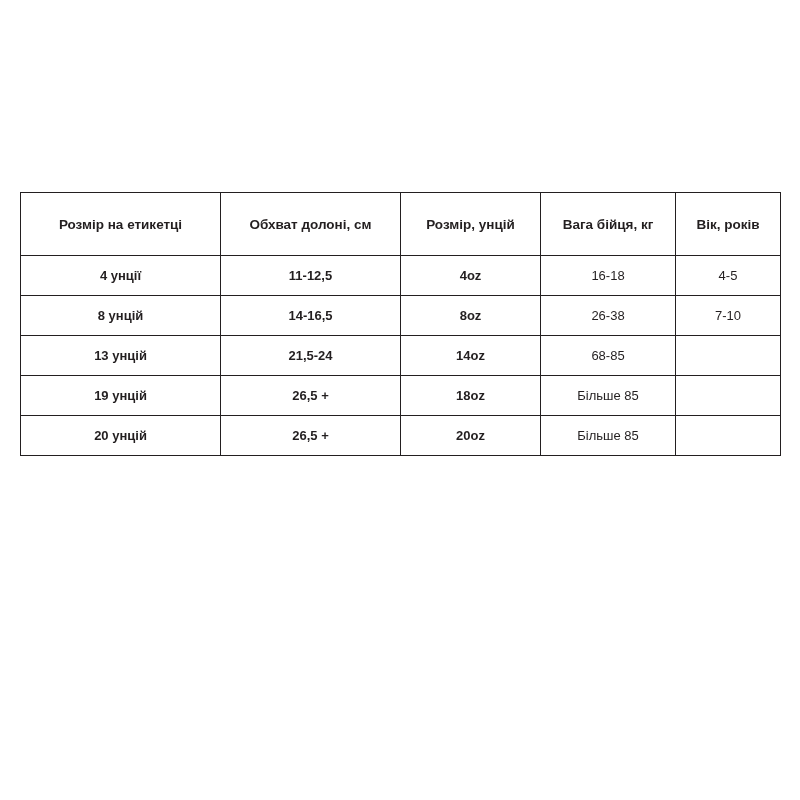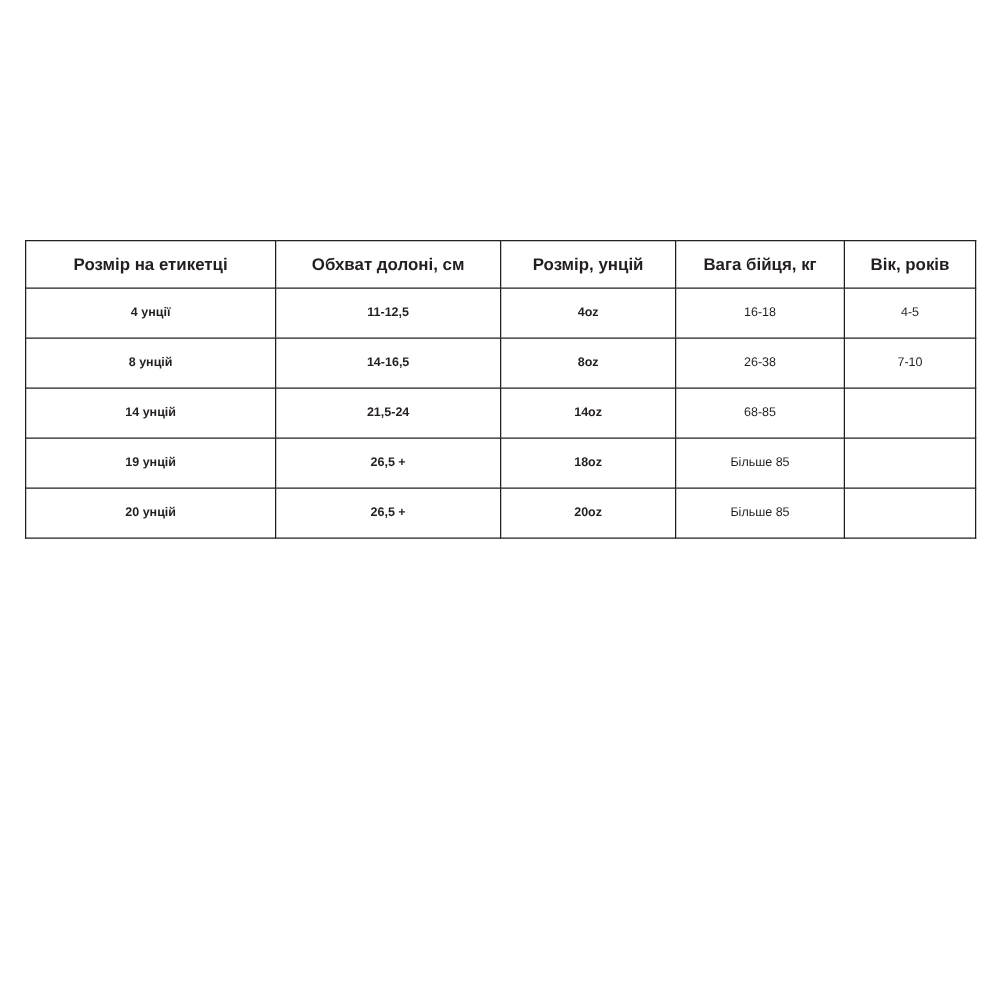--- a/index.html
+++ b/index.html
@@ -29,29 +29,29 @@
     border-collapse: collapse;
     width: 760px;
     table-layout: fixed;
   }
   table.size-table th,
   table.size-table td {
     border: 1px solid #231f20;
     height: 40px;
     text-align: center;
     vertical-align: middle;
-    font-size: 10px;
+    font-size: 13px;
     color: #231f20;
     padding: 0 4px;
     box-sizing: border-box;
   }
   table.size-table thead th {
     font-weight: bold;
     font-size: 13.5px;
-    height: 38px;
+    height: 63px;
   }
   table.size-table tbody td.label-col {
     font-weight: bold;
   }
   .col-1 { width: 200px; }
   .col-2 { width: 180px; font-weight: bold; }
   .col-3 { width: 140px; font-weight: bold; }
   .col-4 { width: 135px; margin-left: 44px; }
   .col-5 { width: 105px; }
 </style>
@@ -79,21 +79,21 @@
           <td class="col-5">4-5</td>
         </tr>
         <tr>
           <td class="col-1 label-col">8 унцій</td>
           <td class="col-2">14-16,5</td>
           <td class="col-3">8oz</td>
           <td class="col-4">26-38</td>
           <td class="col-5">7-10</td>
         </tr>
         <tr>
-          <td class="col-1 label-col">14 унцій</td>
+          <td class="col-1 label-col">13 унцій</td>
           <td class="col-2">21,5-24</td>
           <td class="col-3">14oz</td>
           <td class="col-4">68-85</td>
           <td class="col-5"></td>
         </tr>
         <tr>
           <td class="col-1 label-col">19 унцій</td>
           <td class="col-2">26,5 +</td>
           <td class="col-3">18oz</td>
           <td class="col-4">Більше 85</td>

